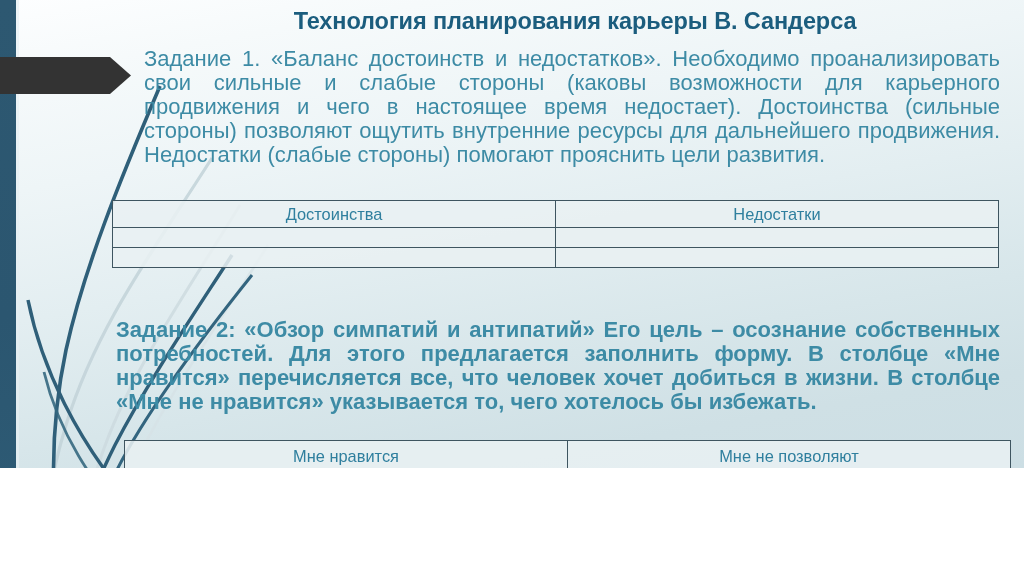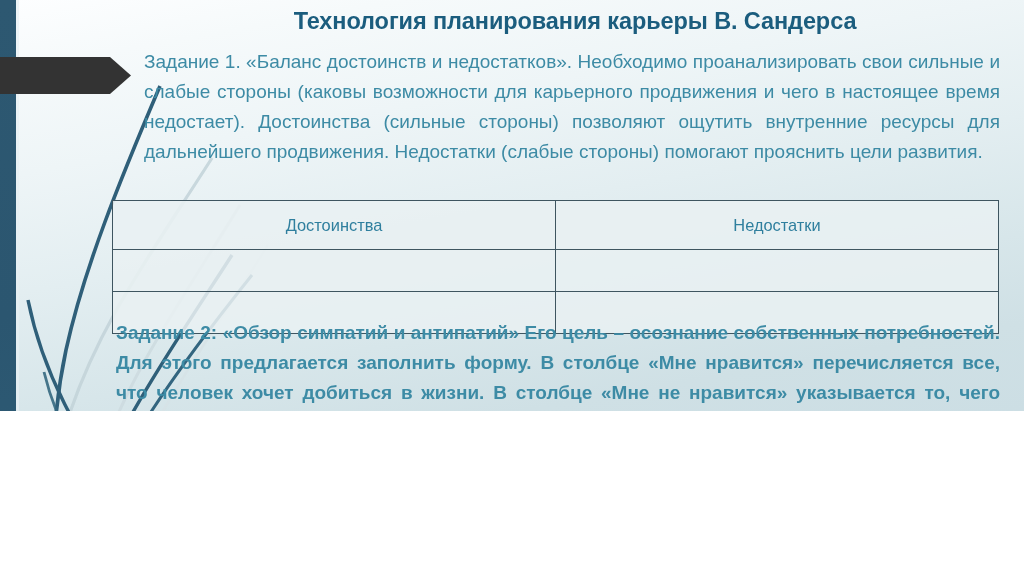--- a/index.html
+++ b/index.html
@@ -9,21 +9,21 @@
   body {
     width: 1024px;
     height: 576px;
     overflow: hidden;
     font-family: "Liberation Sans", sans-serif;
   }
 
   .slide {
     position: relative;
     width: 1024px;
-    height: 411px;
+    height: 468px;
     overflow: hidden;
     background: linear-gradient(170deg,
                 #fdfeff 0%,
                 #f6fafb 12%,
                 #eef5f7 30%,
                 #e3eef1 50%,
                 #d7e6ea 70%,
                 #cfe0e5 85%,
                 #ccdee4 100%);
   }
@@ -81,22 +81,22 @@
     color: #1b5d7e;
     letter-spacing: -0.1px;
     z-index: 10;
     white-space: nowrap;
   }
 
   
   .para {
     position: absolute;
     color: #3d8ba5;
-    font-size: 19px;
-    line-height: 30px;
+    font-size: 22px;
+    line-height: 24px;
     text-align: justify;
     text-justify: inter-word;
     z-index: 10;
   }
   .para-1 {
     left: 144px;
     top: 47px;
     width: 856px;
   }
   .para-2 {
@@ -109,21 +109,21 @@
   
   .tbl {
     position: absolute;
     border-collapse: collapse;
     z-index: 10;
     background: rgba(233,241,243,0.72);
     table-layout: fixed;
   }
   .tbl td {
     border: 1.6px solid #3e5560;
-    padding: 11px;
+    padding: 0;
     background: rgba(233,241,243,0.55);
   }
   .tbl .hdr {
     text-align: center;
     color: #2f7f9e;
     font-size: 16.4px;
     vertical-align: middle;
   }
 
   .tbl-1 {

